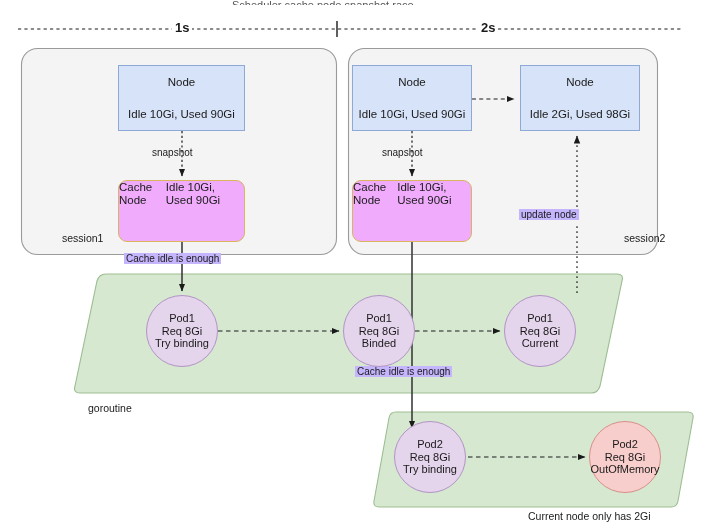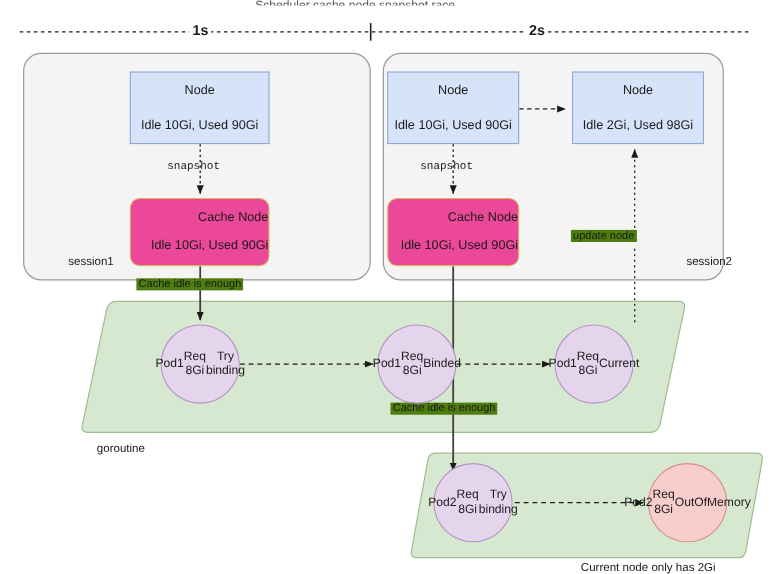--- a/index.html
+++ b/index.html
@@ -47,26 +47,26 @@
     font-size: 11.5px;
     line-height: 1.1;
     color: #1a1a1a;
   }
   .node-box .ln1 { margin-bottom: 19px; text-align: center; }
   .node-box .ln2 { }
 
   .cache-box {
     position: absolute;
     box-sizing: border-box;
-    background: #ec4899;
+    background: #f0abfc;
     border: 1px solid #d9b65c;
     border-radius: 9px;
     display: flex;
-    flex-direction: column;
-    align-items: flex-end;
+    flex-direction: row;
+    align-items: flex-start;
     justify-content: center;
     font-size: 11.5px;
     line-height: 1.1;
     color: #1a1a1a;
   }
   .cache-box .ln1 { margin-bottom: 12px; }
 
   .session-label {
     position: absolute;
     font-size: 10.5px;
@@ -76,32 +76,32 @@
   .band-label {
     position: absolute;
     font-size: 10.5px;
     color: #1a1a1a;
     margin-top: 36px;
   }
   .edge-label {
     position: absolute;
     font-size: 10px;
     color: #1a1a1a;
-    background: #4d7c0f;
+    background: #c4b5fd;
     padding: 0 2px;
     white-space: nowrap;
   }
-  .edge-label.nobg { background: transparent; font-family: Liberation Mono, monospace; }
+  .edge-label.nobg { background: transparent; }
 
   .pod {
     position: absolute;
     box-sizing: border-box;
     border-radius: 50%;
     display: flex;
-    flex-direction: row;
+    flex-direction: column;
     align-items: center;
     justify-content: center;
     font-size: 11px;
     line-height: 1.18;
     text-align: center;
     color: #1a1a1a;
   }
   .pod.purple {
     background: #e4d4ec;
     border: 1px solid #b393c6;

